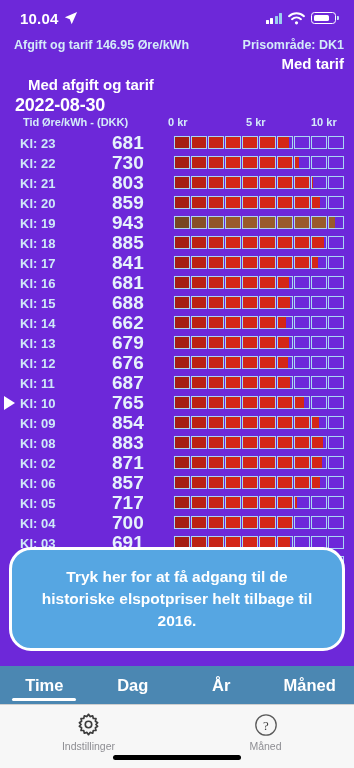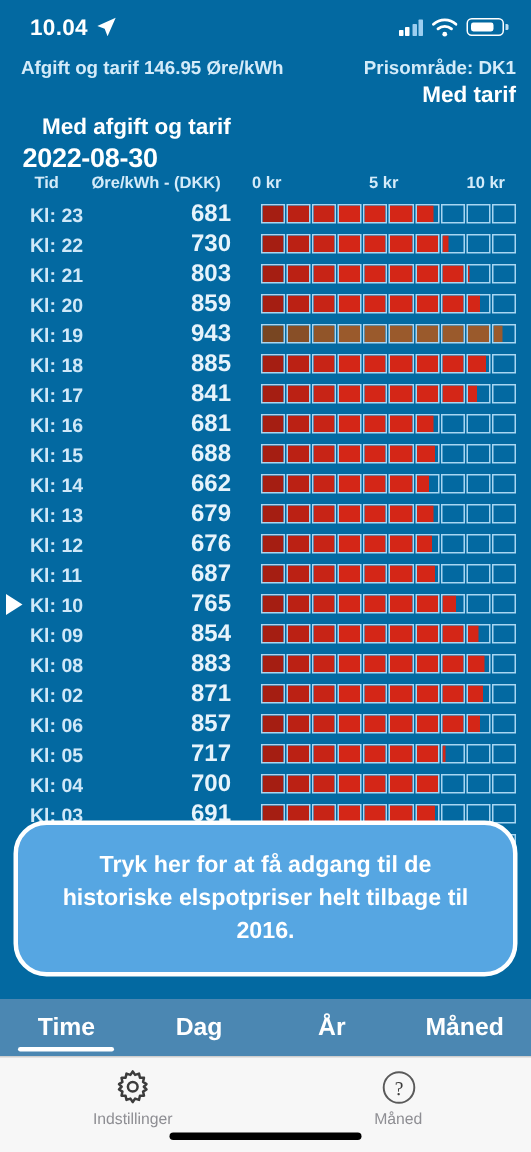--- a/index.html
+++ b/index.html
@@ -7,21 +7,21 @@
     width: 354px;
     height: 768px;
     overflow: hidden;
     font-family: "Liberation Sans", sans-serif;
     background: #4da2e0;
   }
   #app {
     position: relative;
     width: 354px;
     height: 768px;
-    background: #0369a1;
+    background: #6d28d9;
     overflow: hidden;
   }
 
   
   .statusbar {
     height: 36px;
     display: flex;
     align-items: center;
     justify-content: space-between;
     padding: 0 18px 0 20px;
@@ -76,21 +76,21 @@
     font-size: 18px; font-weight: bold; letter-spacing: -0.2px;
     padding-top: 1px; padding-left: 1px;
   }
 
   
   .colhead {
     position: relative; height: 15px; color: #d4ebf9;
     font-size: 11px; font-weight: bold;
   }
   .ch-tid   { position: absolute; left: 23px;  top: 0; }
-  .ch-unit  { position: absolute; left: 61px;  top: 0; text-align: right; }
+  .ch-unit  { position: absolute; left: 42px;  top: 0; text-align: right; }
   .ch-s0    { position: absolute; left: 168px; top: 0; }
   .ch-s5    { position: absolute; left: 246px; top: 0; }
   .ch-s10   { position: absolute; left: 311px; top: 0; }
 
   
   .rows { position: relative; padding-top: 2px; }
   .row {
     position: relative; height: 20px;
     display: flex; align-items: center;
   }
@@ -99,22 +99,22 @@
     width: 0; height: 0;
     border-top: 7px solid transparent;
     border-bottom: 7px solid transparent;
     border-left: 11px solid #ffffff;
   }
   .row-label {
     position: absolute; left: 20px; width: 56px;
     color: #cfe8f8; font-size: 13px; font-weight: bold;
   }
   .row-value {
-    position: absolute; left: 94px; width: 60px; text-align: right;
-    color: #e6f3fb; font-size: 16px; font-weight: bold;
+    position: absolute; left: 112px; width: 60px; text-align: left;
+    color: #e6f3fb; font-size: 19px; font-weight: bold;
   }
   .row-bar {
     position: absolute; left: 174px; right: 10px; top: 3px; height: 13px;
     display: flex; gap: 1px;
   }
   .cell {
     flex: 1 1 0;
     border: 1px solid #a8d6f2;
     background: transparent;
     position: relative;

